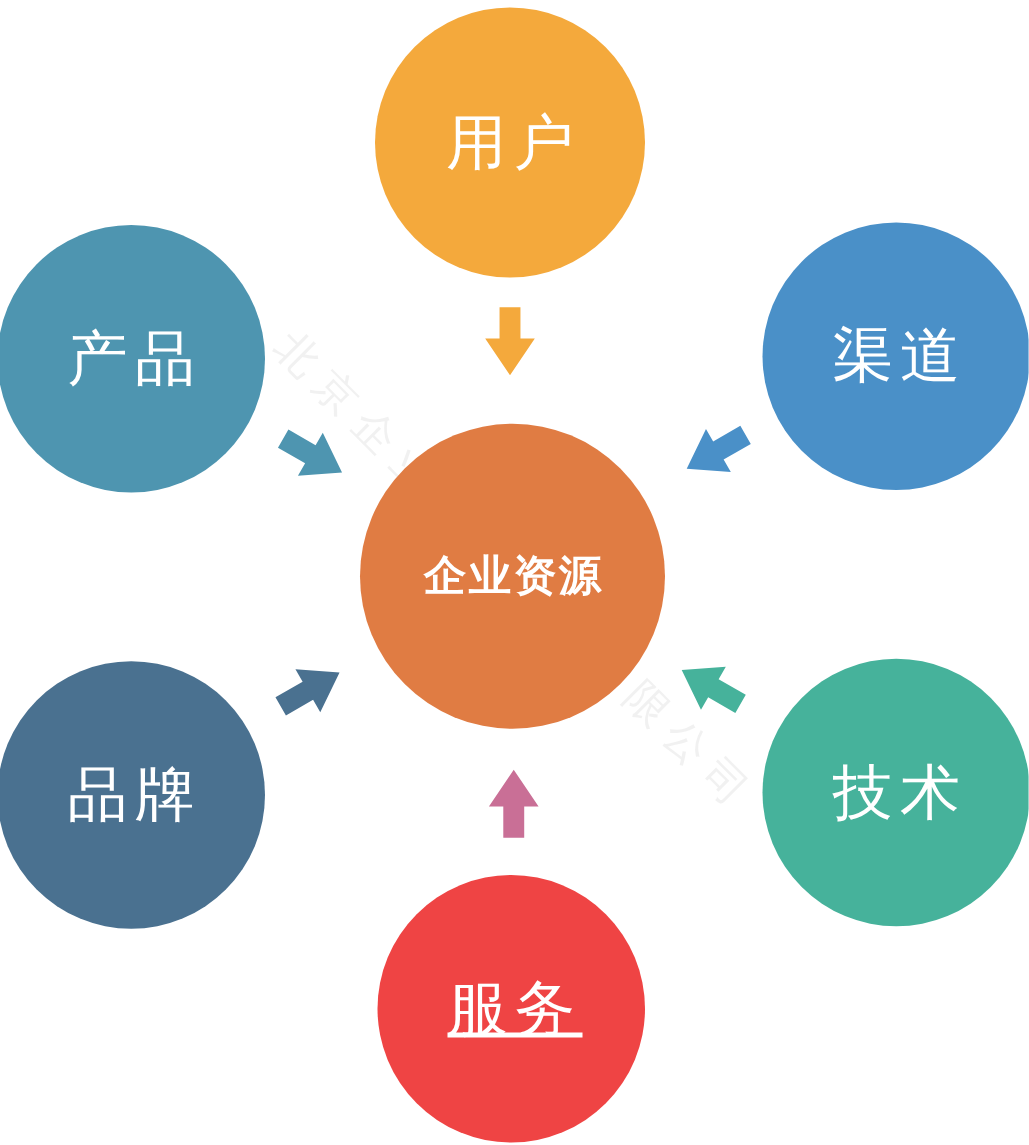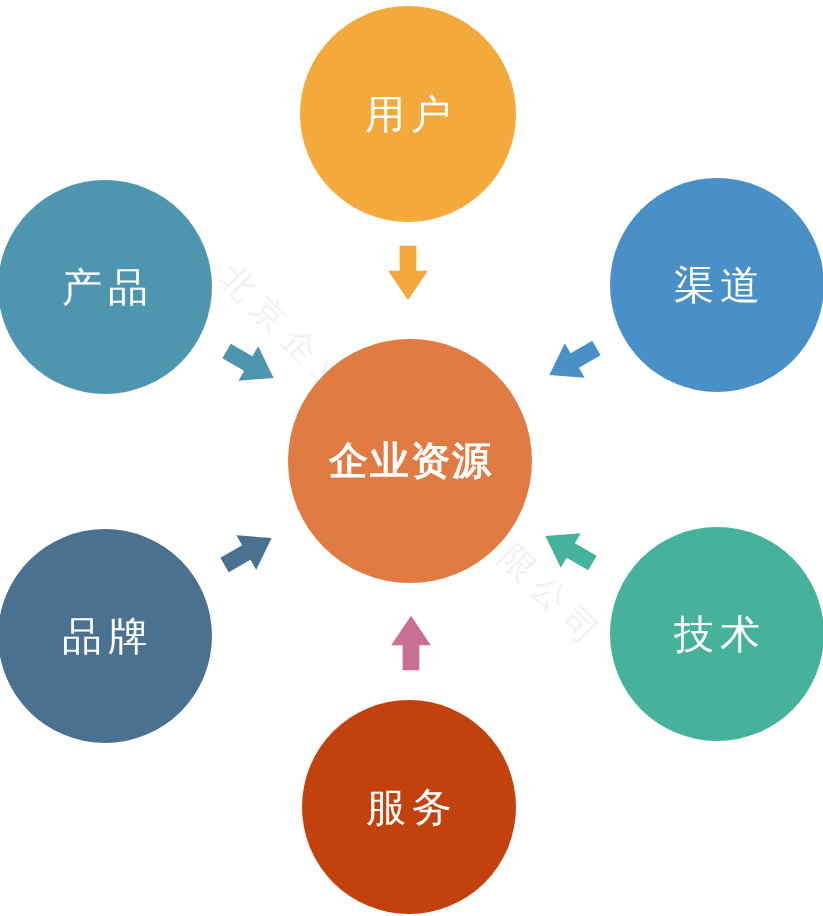--- a/index.html
+++ b/index.html
@@ -29,27 +29,27 @@
   }
   .node {
     position: absolute;
     border-radius: 50%;
     display: flex;
     align-items: center;
     justify-content: center;
     color: #ffffff;
   }
   .node .label {
-    font-size: 40px;
+    font-size: 48px;
     letter-spacing: 6px;
     font-weight: 400;
     text-indent: 6px; 
   }
   .node-center .label {
-    font-size: 39px;
+    font-size: 34px;
     font-weight: 700;
     letter-spacing: 2px;
     text-indent: 2px;
   }
   .node-users      { left: 300px; top:   6px; width: 216px; height: 216px; }
   .node-products   { left:  -2px; top: 180px; width: 214px; height: 214px; }
   .node-channels   { left: 610px; top: 178px; width: 214px; height: 214px; }
   .node-center     { left: 288px; top: 339px; width: 244px; height: 244px; }
   .node-brand      { left:  -2px; top: 529px; width: 214px; height: 214px; }
   .node-technology { left: 610px; top: 527px; width: 214px; height: 214px; }
@@ -88,21 +88,21 @@
   </div>
 
   <div class="node node-brand" style="background-color: rgb(74, 113, 144);">
     <span class="label">品牌</span>
   </div>
 
   <div class="node node-technology" style="background-color: rgb(70, 178, 155);">
     <span class="label">技术</span>
   </div>
 
-  <div class="node node-services" style="background-color: #c2410c;">
+  <div class="node node-services" style="background-color: #ef4444; text-decoration: underline;">
     <span class="label">服务</span>
   </div>
 
   <div class="node node-center" style="background-color: rgb(224, 124, 67);">
     <span class="label">企业资源</span>
   </div>
 
   <svg class="arrow arrow-users" viewBox="0 0 54 44">
     <polygon points="0,14 24,14 24,3 52,22 24,41 24,30 0,30" fill="#F4A93C"></polygon>
   </svg>

